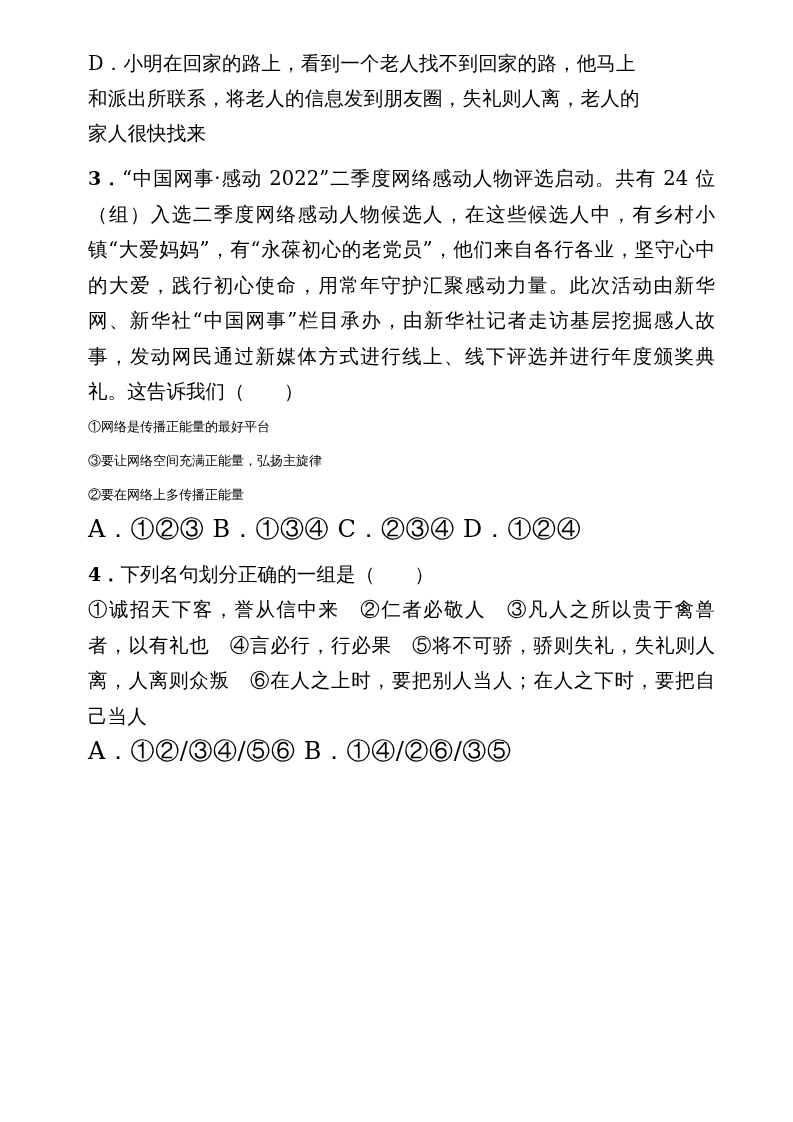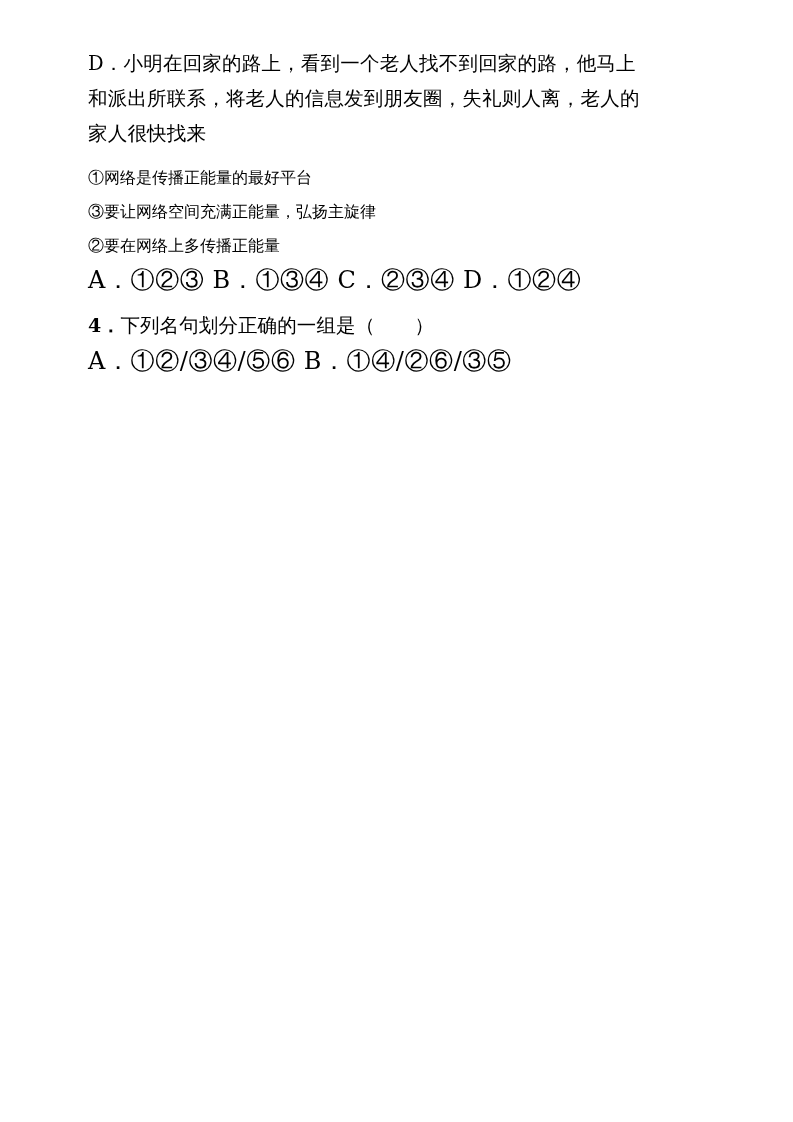--- a/index.html
+++ b/index.html
@@ -35,21 +35,21 @@
     word-break: break-all;
   }
   .q-body {
     font-size: 19.5px;
     line-height: 35.5px;
     letter-spacing: 0.1px;
     text-align: justify;
     text-justify: inter-ideograph;
   }
   .opt-line {
-    font-size: 16px;
+    font-size: 13px;
     line-height: 34px;
   }
   .ans-line {
     font-size: 24px;
     line-height: 35px;
     letter-spacing: 0.6px;
   }
   .qnum {
     font-family: "DejaVu Serif", "Liberation Serif", serif;
     font-weight: 700;
@@ -65,26 +65,28 @@
 
   <div class="block">
     <div class="line">D．小明在回家的路上，看到一个老人找不到回家的路，他马上</div>
     <div class="line">和派出所联系，将老人的信息发到朋友圈，失礼则人离，老人的</div>
     <div class="line">家人很快找来</div>
   </div>
 
   <div class="spacer-sm"></div>
 
   <div class="block">
+    <div class="q-body"><span class="qnum latin">3．</span><span>“中国网事·感动 2022”二季度网络感动人物评选启动。共有 24 位（组）入选二季度网络感动人物候选人，在这些候选人中，有乡村小镇“大爱妈妈”，有“永葆初心的老党员”，他们来自各行各业，坚守心中的大爱，践行初心使命，用常年守护汇聚感动力量。此次活动由新华网、新华社“中国网事”栏目承办，由新华社记者走访基层挖掘感人故事，发动网民通过新媒体方式进行线上、线下评选并进行年度颁奖典礼。这告诉我们（　　）</span></div>
     <div class="opt-line">①网络是传播正能量的最好平台</div>
     <div class="opt-line">③要让网络空间充满正能量，弘扬主旋律</div>
     <div class="opt-line">②要在网络上多传播正能量</div>
     <div class="ans-line">A．①②③ B．①③④ C．②③④ D．①②④</div>
   </div>
 
   <div class="spacer-sm"></div>
 
   <div class="block">
     <div class="q-body"><span class="qnum latin">4．</span><span>下列名句划分正确的一组是（　　）</span></div>
+    <div class="q-body">①诚招天下客，誉从信中来　②仁者必敬人　③凡人之所以贵于禽兽者，以有礼也　④言必行，行必果　⑤将不可骄，骄则失礼，失礼则人离，人离则众叛　⑥在人之上时，要把别人当人；在人之下时，要把自己当人</div>
     <div class="ans-line">A．①②/③④/⑤⑥ B．①④/②⑥/③⑤</div>
   </div>
 
 </div>
 
 </body></html>

